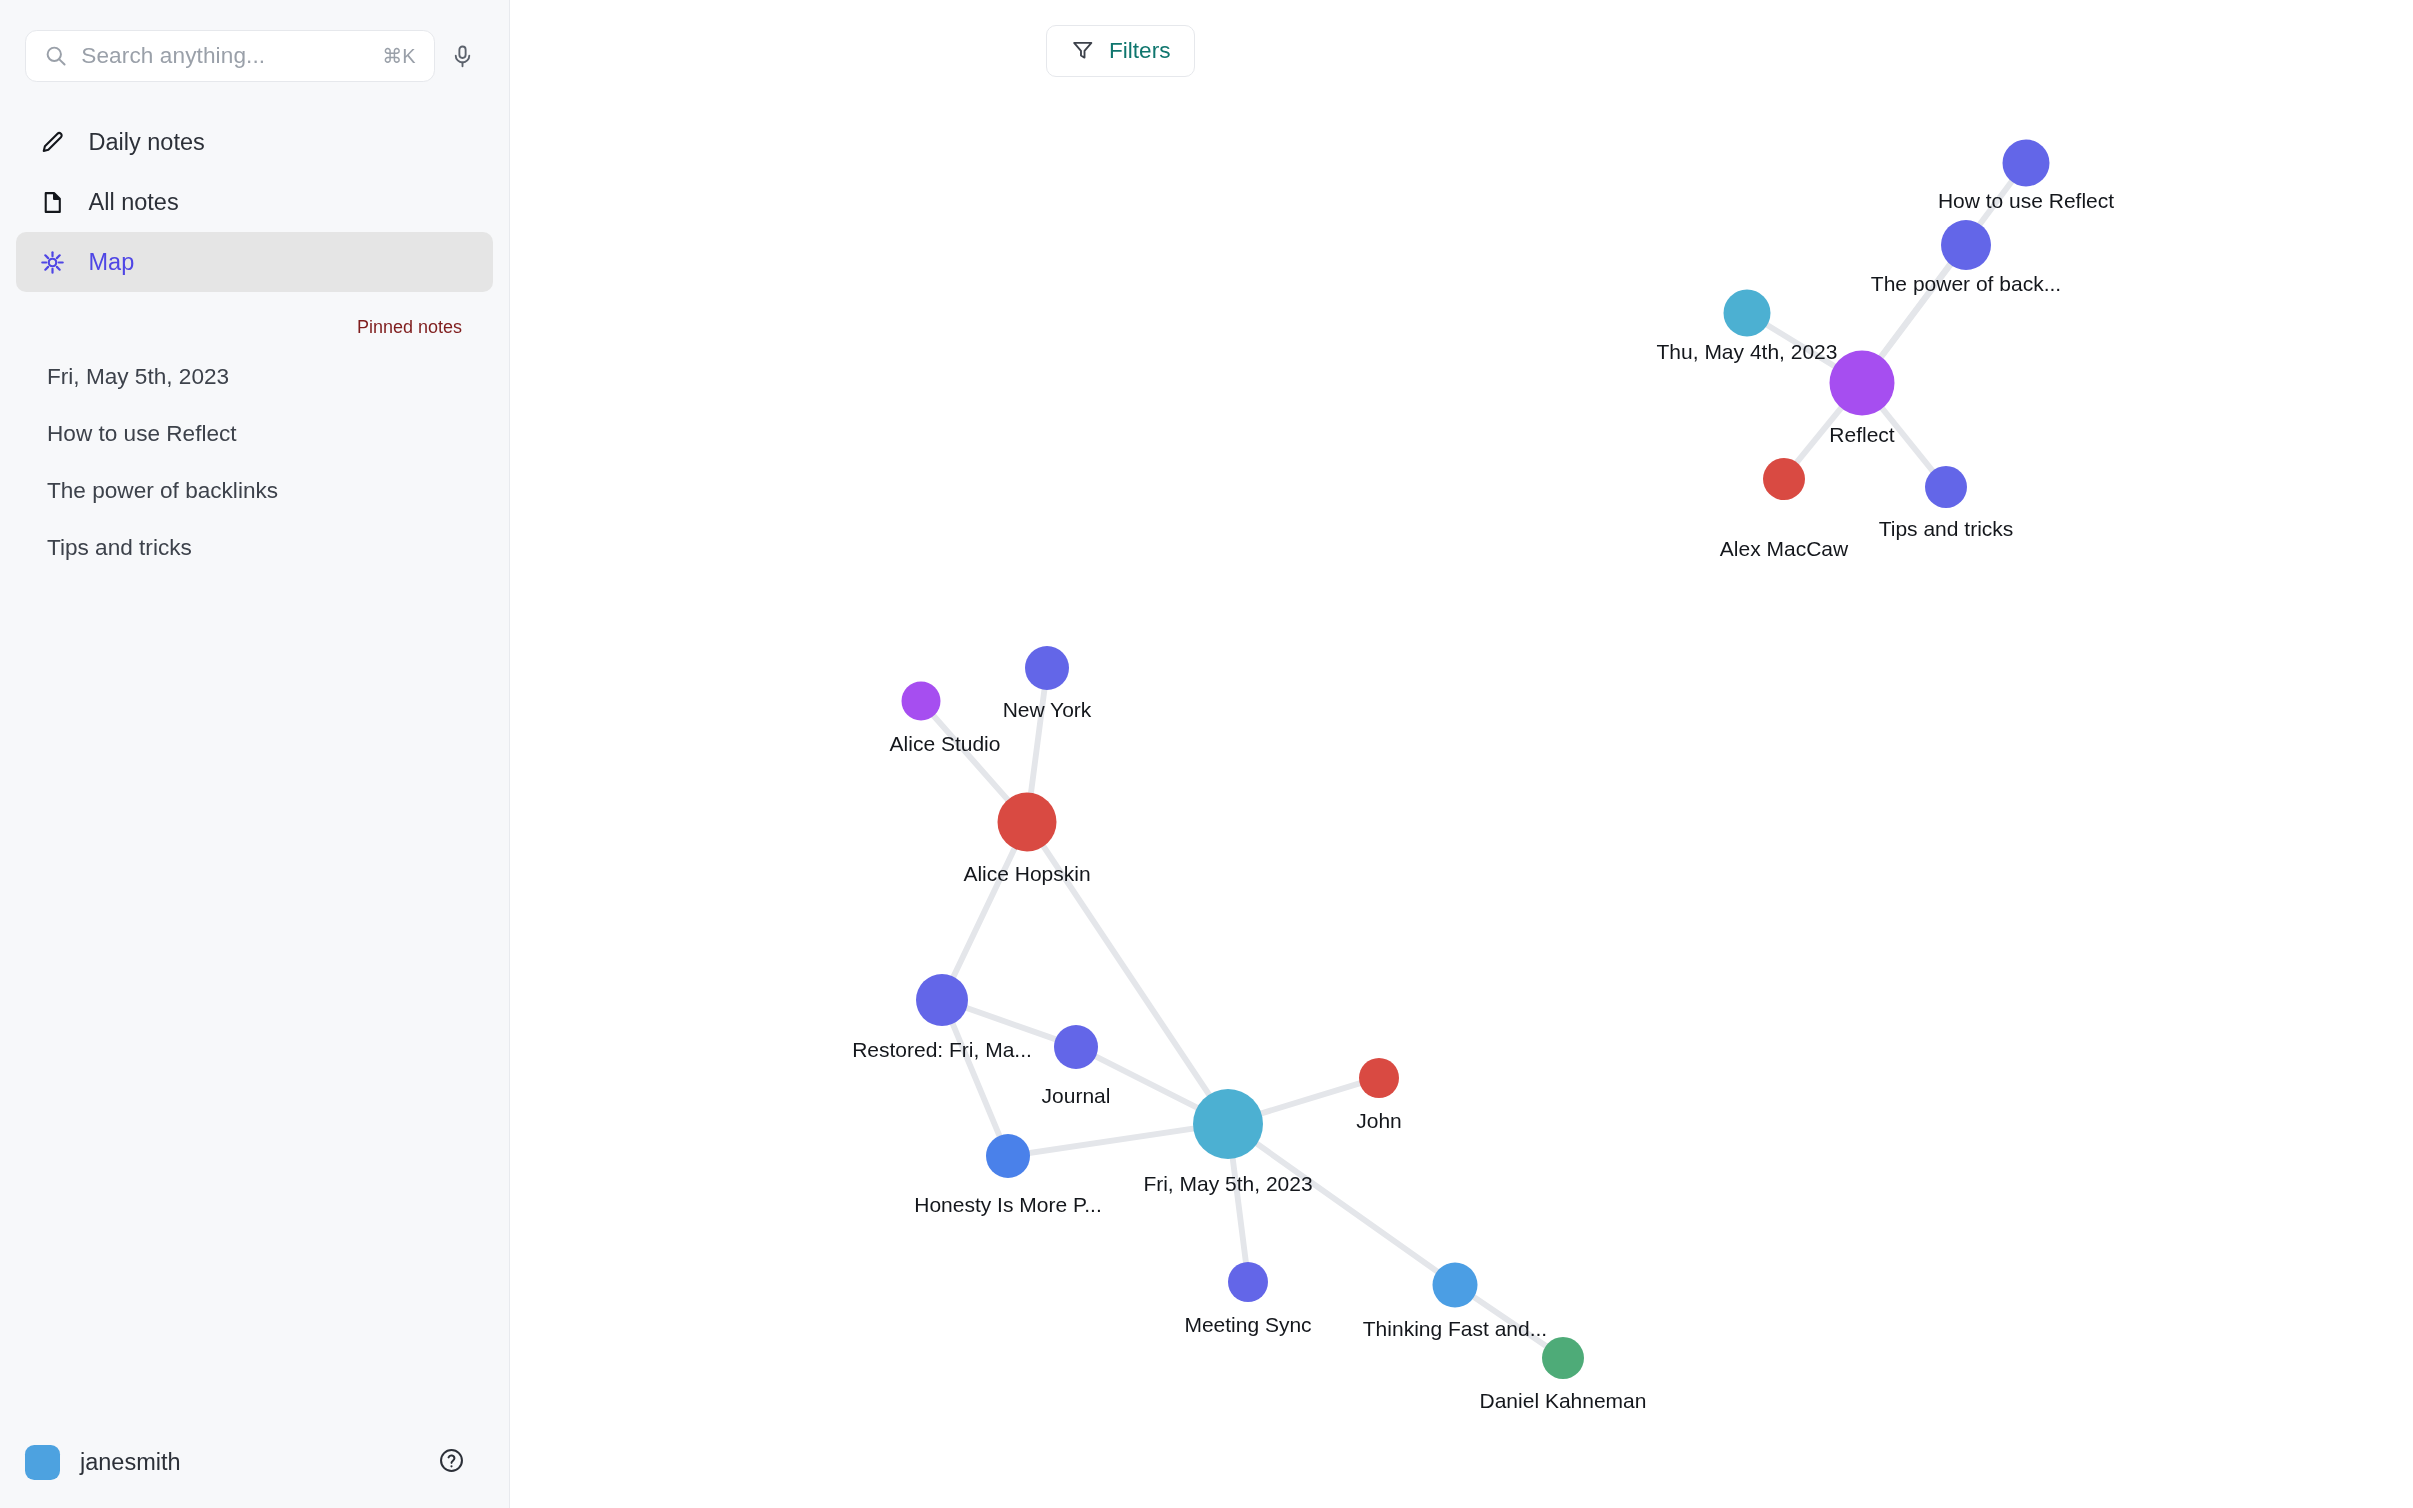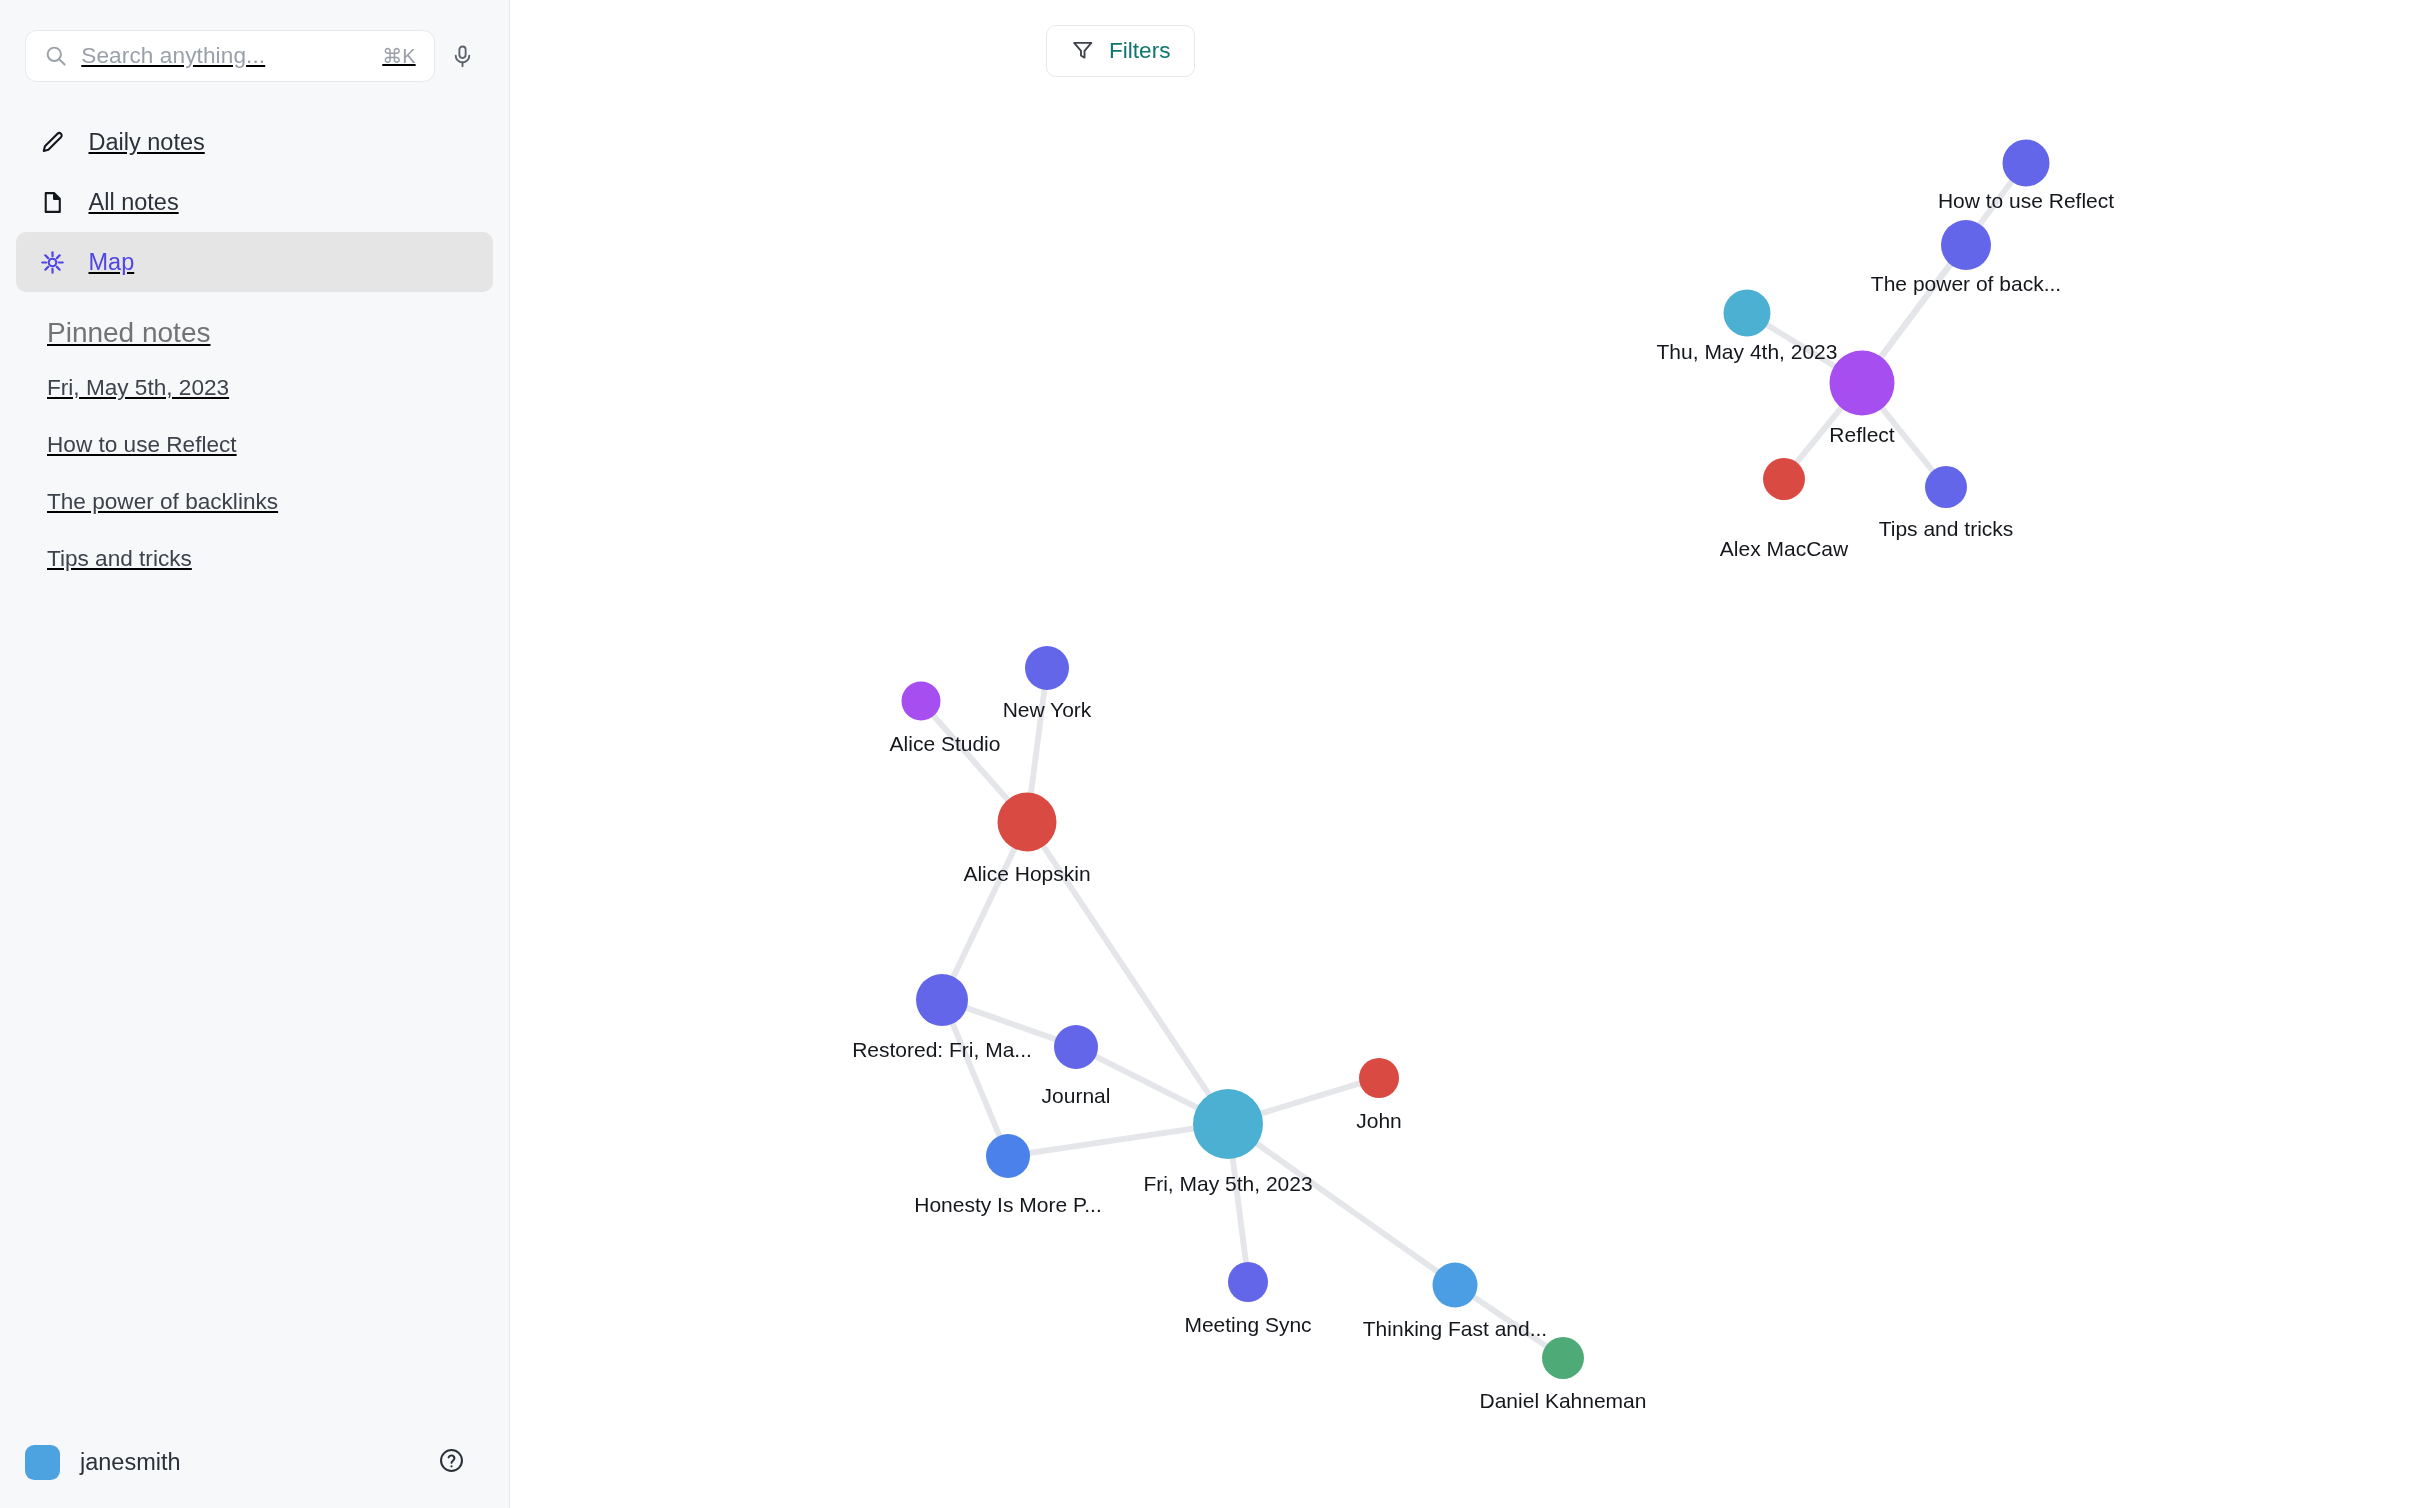--- a/index.html
+++ b/index.html
@@ -2,21 +2,21 @@
 <html style="font-size:13.4px"><head>
 <meta charset="utf-8">
 <style>
   * { box-sizing: border-box; margin: 0; padding: 0; }
   html, body {
     width: 2413px; height: 1508px;
     font-family: "Liberation Sans", sans-serif;
     background: #ffffff;
     overflow: hidden;
   }
-  #app { display: flex; width: 1947px; height: 1508px; text-decoration: underline; }
+  #app { display: flex; width: 1947px; height: 1508px; }
 
   
   #sidebar {
     width: 510px; height: 1508px;
     background: #f7f8fa;
     border-right: 1.7px solid #e8eaee;
     position: relative;
     flex: 0 0 510px;
   }
   .search-row {
@@ -52,22 +52,23 @@
     padding: 0 22px;
     border-radius: 10px;
     cursor: pointer;
   }
   .nav-item .ni { width: 28.5px; display:flex; justify-content:center; }
   .nav-label { font-size: 23.5px; color: #2c3038; }
   .nav-item.active { background: #e5e5e5; }
   .nav-item.active .nav-label { color: #4f46e5; }
 
   .section-title {
-    font-size: 28px; color: #737373;
+    font-size: 18px; color: #7f1d1d;
     padding: 25px 47px 10px 47px;
+    text-align: right;
   }
   .pin-item {
     height: 57px;
     display: flex; align-items: center;
     padding: 0 47px;
     font-size: 22.6px;
     color: #3d424b;
     cursor: pointer;
   }
 

